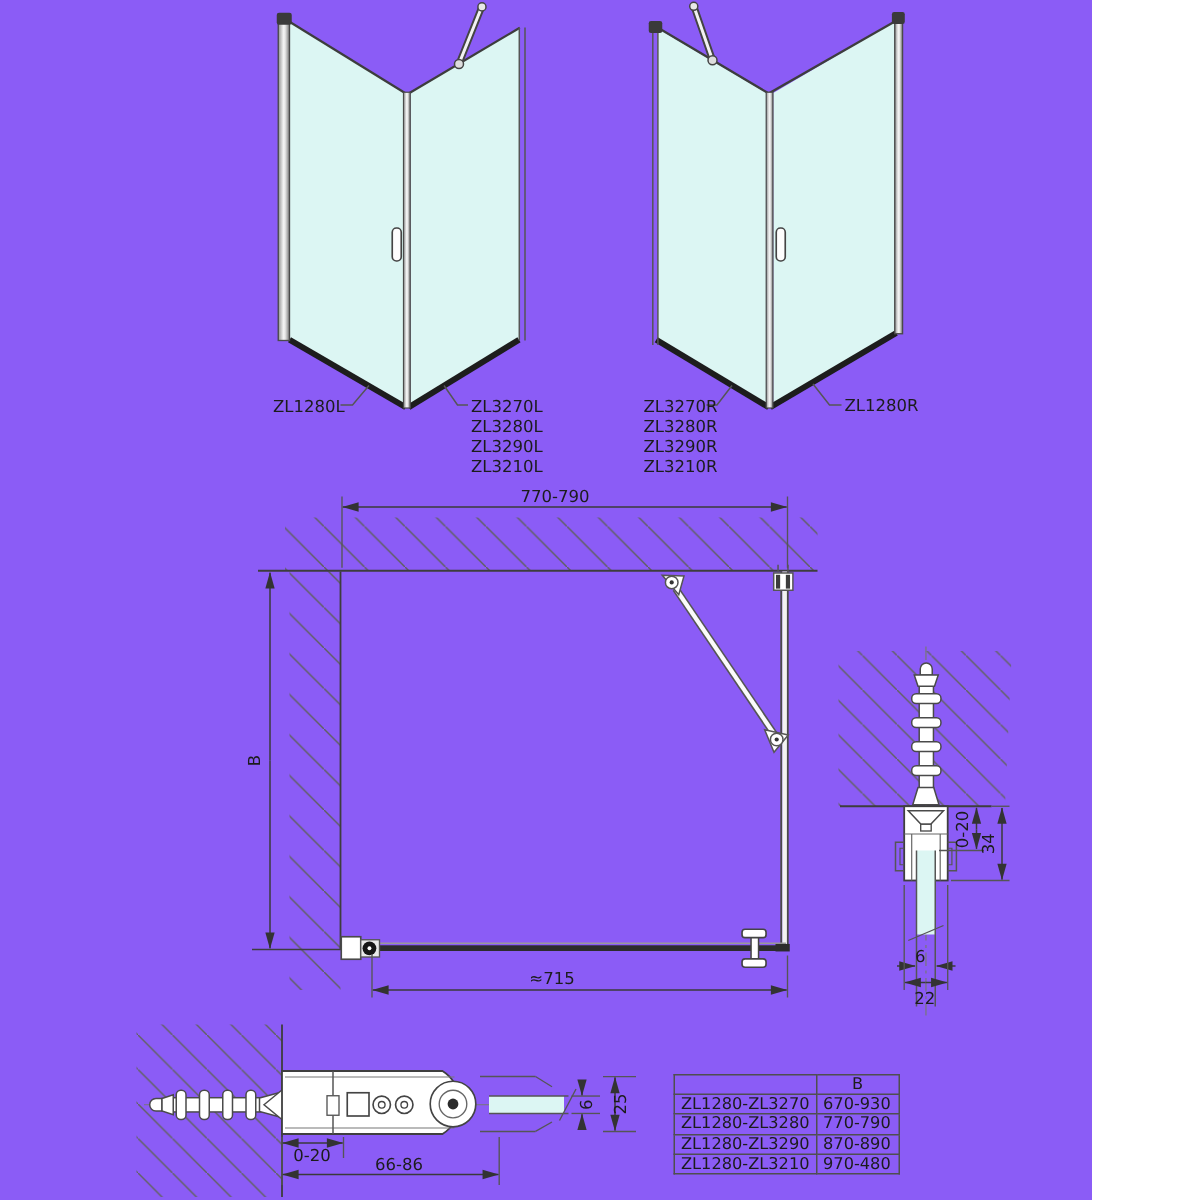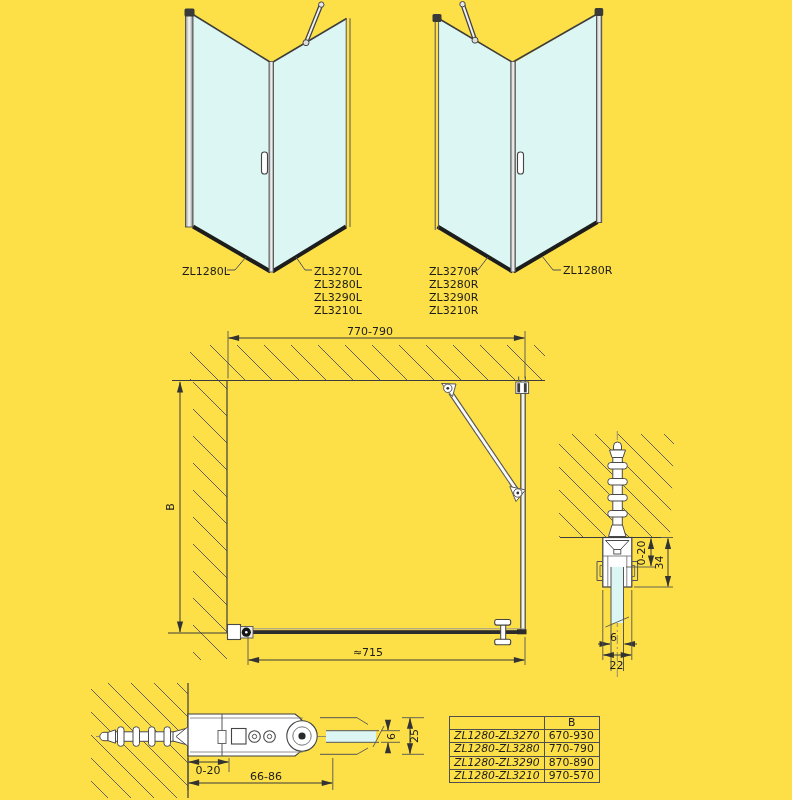--- a/index.html
+++ b/index.html
@@ -1,26 +1,26 @@
 <!DOCTYPE html>
 <html><head>
 <meta charset="utf-8">
 <style>
   html,body{margin:0;padding:0;background:#fff;}
-  #canvas{position:relative;width:792px;height:800px;background:#fde047;overflow:hidden;
+  #canvas{position:relative;width:728px;height:800px;background:#8b5cf6;overflow:hidden;
           font-family:"DejaVu Sans","Liberation Sans",sans-serif;}
   #drawing{position:absolute;left:0;top:0;}
   svg text{font-family:"DejaVu Sans","Liberation Sans",sans-serif;font-size:11px;fill:#1c1c1c;}
   .size-table{position:absolute;left:449px;top:716px;}
   .size-table table{border-collapse:collapse;table-layout:fixed;
           font-family:"DejaVu Sans","Liberation Sans",sans-serif;
           font-size:10.8px;color:#1c1c1c;}
   .size-table td,.size-table th{border:1px solid #4f4f4f;height:12.2px;line-height:12px;
           padding:0 4px;font-weight:normal;white-space:nowrap;overflow:hidden;}
-  .size-table .c-model{width:78px;text-align:right;font-style:italic;}
+  .size-table .c-model{width:78px;text-align:right;}
   .size-table .c-b{width:46px;text-align:left;}
   .size-table th.c-b{text-align:center;}
 </style>
 </head>
 <body>
 
 <div id="canvas">
 
 <svg id="drawing" width="800" height="800" viewBox="0 0 800 800">
   <defs>
@@ -314,18 +314,18 @@
         <tr>
           <td class="c-model">ZL1280-ZL3280</td>
           <td class="c-b">770-790</td>
         </tr>
         <tr>
           <td class="c-model">ZL1280-ZL3290</td>
           <td class="c-b">870-890</td>
         </tr>
         <tr>
           <td class="c-model">ZL1280-ZL3210</td>
-          <td class="c-b">970-570</td>
+          <td class="c-b">970-480</td>
         </tr>
       </tbody>
     </table>
   </div>
 </div>
 
 </body></html>

